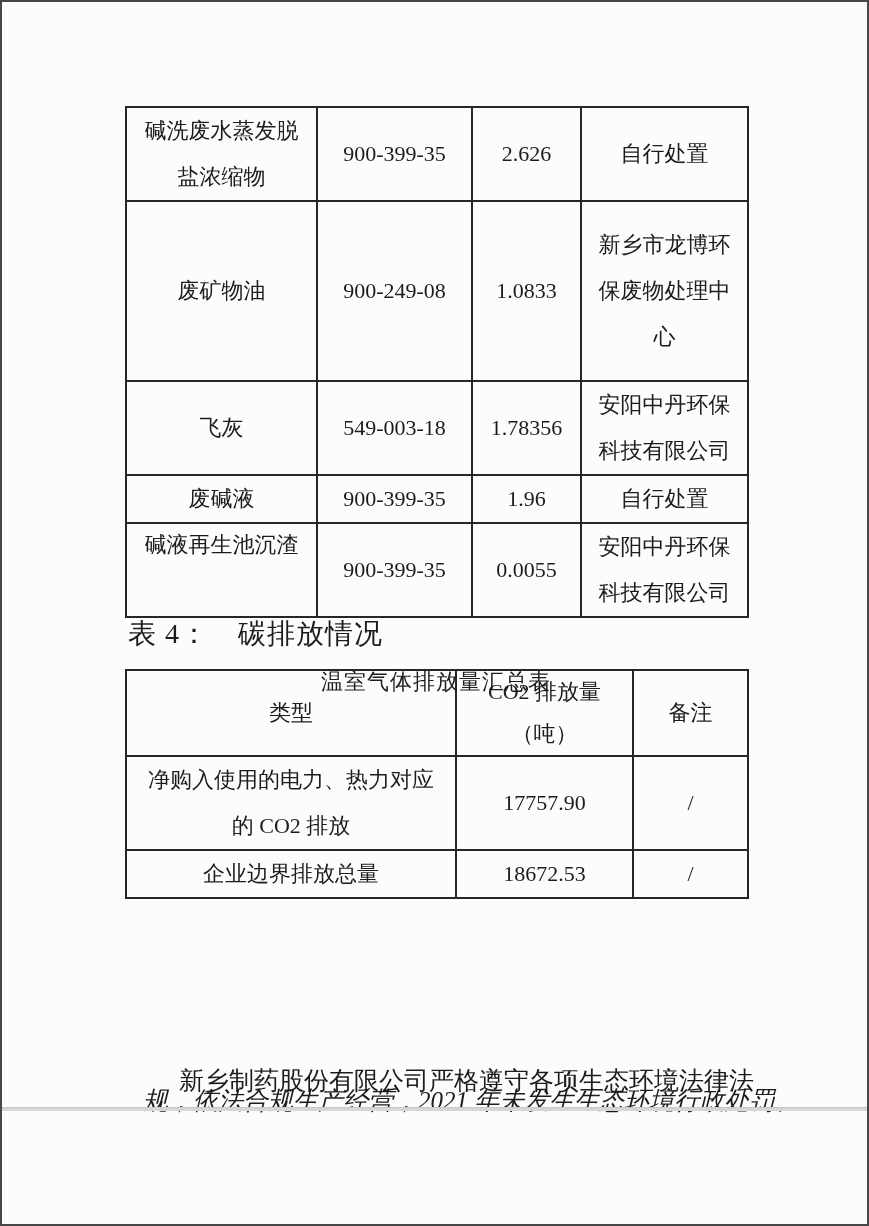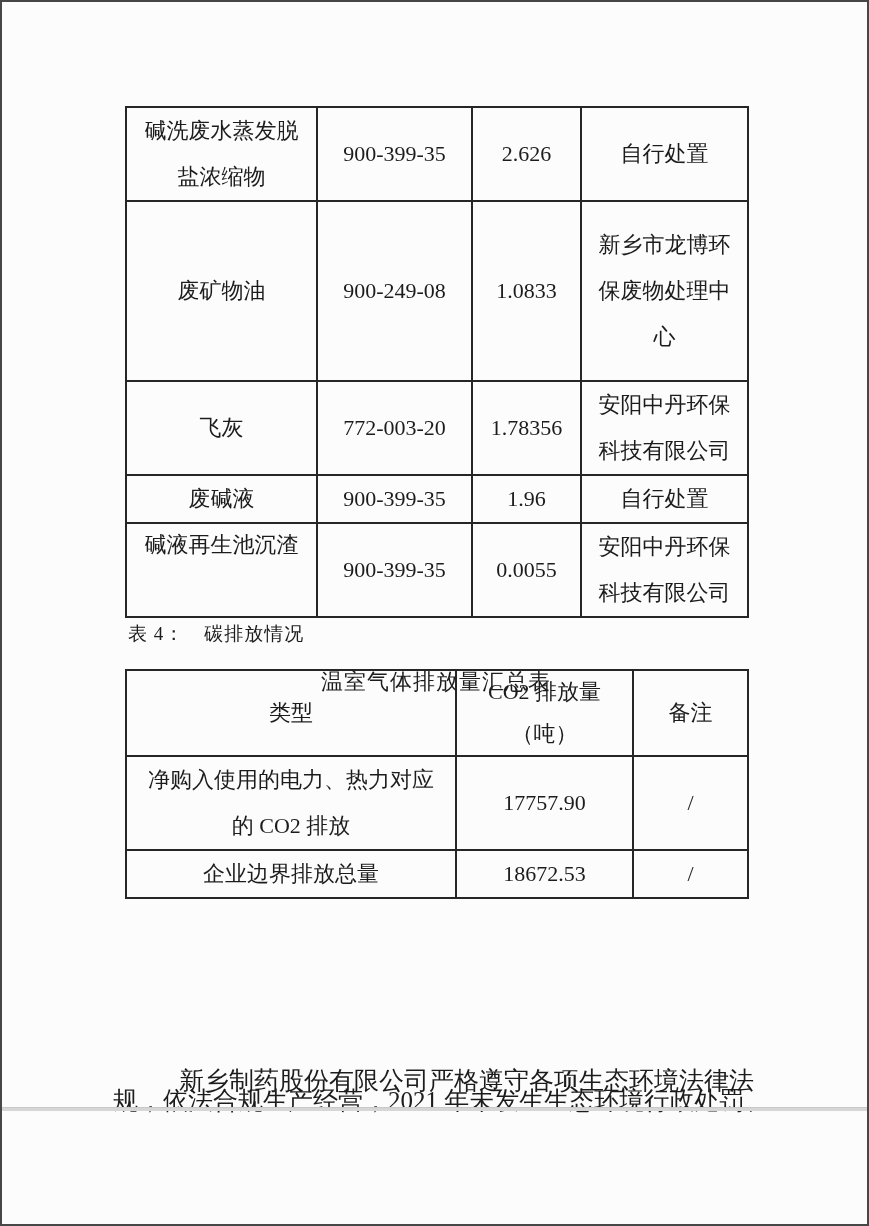--- a/index.html
+++ b/index.html
@@ -43,21 +43,21 @@
   #ghg-table tr.hdr { height: 44px; }
   #ghg-table tr.hdr th { line-height: 42px; }
   #ghg-table tr.r1 { height: 48px; }
   #ghg-table tr.r2 { height: 91px; margin-left: 10px; }
   #ghg-table tr.r3 { height: 45px; margin-left: 24px; }
 
   
   .table-caption {
     position: absolute;
     left: 126px; top: 617px;
-    font-size: 19px;
+    font-size: 28px;
     line-height: 30px;
     letter-spacing: 1px;
   }
   .table-title {
     position: absolute;
     left: 123px; top: 664px;
     width: 622px;
     text-align: center;
     font-size: 22px;
     line-height: 32px;
@@ -71,21 +71,21 @@
   }
   .para-line {
     position: absolute;
     font-size: 25px;
     line-height: 32px;
     text-align: justify;
     text-align-last: justify;
     white-space: nowrap;
   }
   #para-line-1 { left: 177px; top: 1039px; width: 568px; margin-top: 24px; }
-  #para-line-2 { left: 111px; top: 1083px; width: 626px; }
+  #para-line-2 { left: 141px; top: 1083px; width: 626px; font-style: italic; }
 
   
   .scan-divider {
     position: absolute;
     left: 0; right: 0;
     top: 1105px;
     height: 4px;
     background: #d6d6d6;
     border-top: 1px solid #c8c8c8;
   }
@@ -113,21 +113,21 @@
     <tr class="row-2">
       <td>废矿物油</td>
       <td>900-249-08</td>
       <td>1.0833</td>
       <td>新乡市龙博环
 保废物处理中
 心</td>
     </tr>
     <tr class="row-3">
       <td>飞灰</td>
-      <td>772-003-20</td>
+      <td>549-003-18</td>
       <td>1.78356</td>
       <td>安阳中丹环保
 科技有限公司</td>
     </tr>
     <tr class="row-4">
       <td>废碱液</td>
       <td>900-399-35</td>
       <td>1.96</td>
       <td>自行处置</td>
     </tr>

